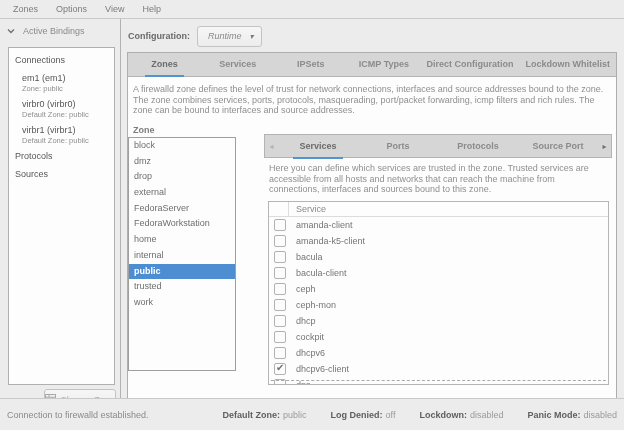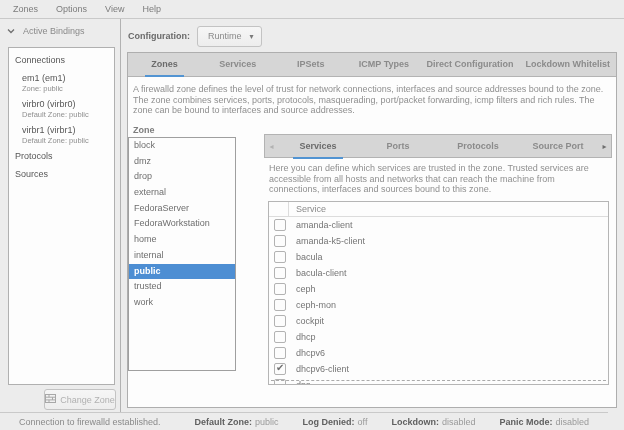--- a/index.html
+++ b/index.html
@@ -27,21 +27,21 @@
   .change-zone { position:absolute; left:8px; bottom:2px; width:72px; height:21px; display:flex; align-items:center; gap:4px;
                  justify-content:center; background:linear-gradient(#f6f6f6,#ededed); border:1px solid #c3c3c3;
                  border-radius:3px; color:#b1b1b1; font-family:inherit; font-size:9px;margin-left:36px; }
 
   
   .main { position:absolute; left:122px; top:19px; right:0; bottom:18px; }
   .config-row { display:flex; align-items:center; gap:7px; padding:5px 0 0 6px; height:29px; }
   .config-label { font-weight:bold; color:#6a6a6a; }
   .dropdown { display:flex; align-items:center; gap:8px; height:21px; padding:0 7px 0 10px;
               background:linear-gradient(#f6f6f6,#ededed); border:1px solid #c3c3c3; border-radius:3px;
-              color:#8a8a8a; font-family:inherit; font-size:9px; }
+              color:#8a8a8a; font-family:inherit; font-size:9px;font-style:italic; }
   .arrow-down { color:#7a7a7a; font-size:8px; }
 
   .notebook { position:absolute; left:5px; right:7px; top:33px; bottom:4px; background:#fdfdfd; border:1px solid #aeaeae; }
   .tabstrip { display:flex; height:24px; background:#d6d6d6; border-bottom:1px solid #b3b3b3; align-items:stretch; }
   .tab { flex:1; display:flex; align-items:center; justify-content:center; cursor:default; }
   .tab-label { font-weight:bold; color:#8b8b8b; padding:0 6px; line-height:21px; margin-top:2px; border-bottom:2px solid transparent; white-space:nowrap; }
   .tab.active .tab-label { color:#6b6b6b; border-bottom-color:#5294d2; }
 
   .nb-content { position:relative; height:305px; }
   .zone-desc { margin:7px 12px 0 5px; color:#8f8f8f; line-height:10.5px; }
@@ -65,22 +65,22 @@
   .svc-header .col-check { width:20px; height:100%; border-right:1px solid #dcdcdc; }
   .svc-header .col-name { padding-left:7px; color:#8a8a8a; }
   .svc-row { height:16px; display:flex; align-items:center; }
   .svc-check { width:12px; height:12px; margin-left:5px; border:1px solid #b2b2b2; border-radius:2px;
                background:#fcfcfc; position:relative; }
   .svc-check.checked::after { content:"\2714"; position:absolute; left:1px; top:-2px; font-size:10px; color:#707070; }
   .svc-name { padding-left:10px; color:#757575; }
   .more-dash { position:absolute; left:2px; right:2px; bottom:3px; border-top:1px dashed #aaaaaa; }
 
   
-  .statusbar { position:absolute; left:0; right:16px; bottom:0; height:18px; background:#ececec; border-top:1px solid #c9c9c9;
-               display:flex; align-items:center; justify-content:space-between; padding:0 19px; }
+  .statusbar { position:absolute; left:0; right:0; bottom:0; height:32px; background:#ececec; border-top:1px solid #c9c9c9;
+               display:flex; align-items:center; justify-content:space-between; padding:0 7px; }
   .status-left { color:#8a8a8a; }
   .status-right { display:flex; gap:24px; }
   .s-pair { display:flex; gap:3px; }
   .s-label { font-weight:bold; color:#606060; }
   .s-value { color:#9a9a9a; }
 </style>
 </head>
 <body>
 
 <div class="window">
@@ -275,26 +275,26 @@
                   <span class="svc-name">ceph</span>
                 </div>
 
                 <div class="svc-row">
                   <span class="svc-check"></span>
                   <span class="svc-name">ceph-mon</span>
                 </div>
 
                 <div class="svc-row">
                   <span class="svc-check"></span>
+                  <span class="svc-name">dhcp</span>
+                </div>
+
+                <div class="svc-row">
+                  <span class="svc-check"></span>
                   <span class="svc-name">cockpit</span>
-                </div>
-
-                <div class="svc-row">
-                  <span class="svc-check"></span>
-                  <span class="svc-name">dhcp</span>
                 </div>
 
                 <div class="svc-row">
                   <span class="svc-check"></span>
                   <span class="svc-name">dhcpv6</span>
                 </div>
 
                 <div class="svc-row checked">
                   <span class="svc-check checked"></span>
                   <span class="svc-name">dhcpv6-client</span>

